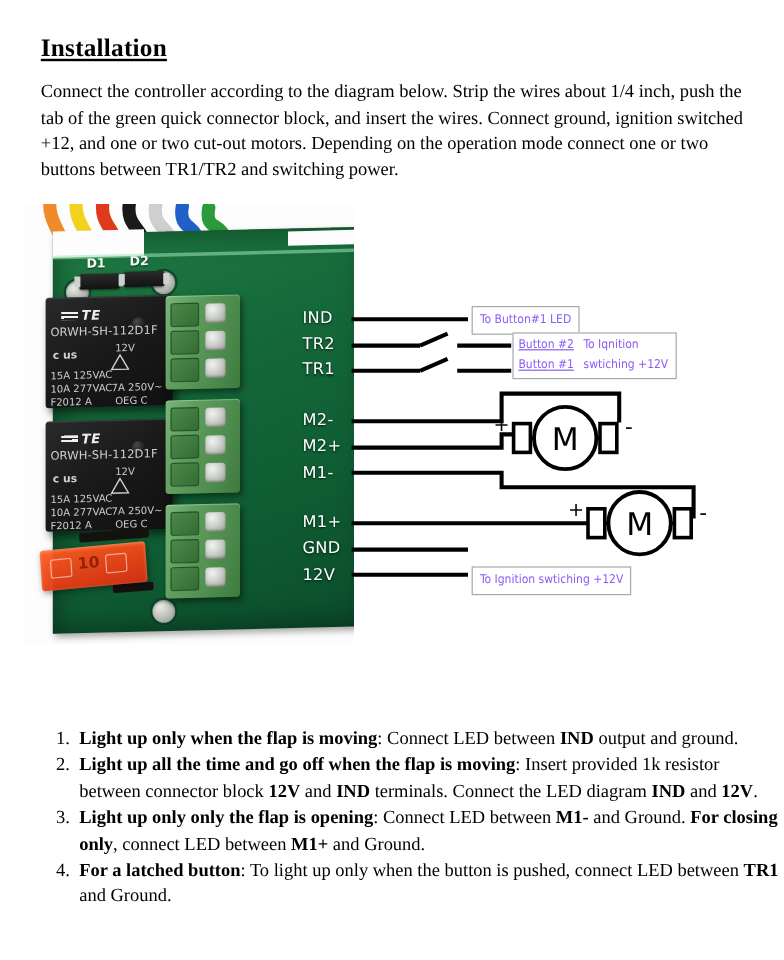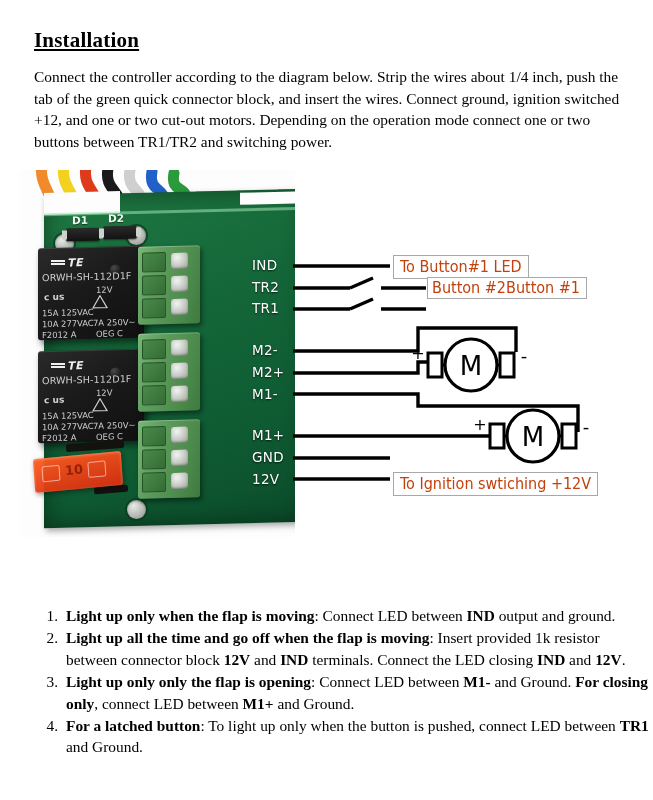--- a/index.html
+++ b/index.html
@@ -323,32 +323,32 @@
     letter-spacing: .3px;
     white-space: nowrap;
   }
 
   
   .callout {
     position: absolute;
     border: 1px solid #a8a8a8;
     background: #ffffff;
     font-family: "DejaVu Sans Condensed", "DejaVu Sans", sans-serif;
-    font-size: 16px;
-    color: #c2410c;
+    font-size: 10px;
+    color: #8b5cf6;
     padding: 2px 6px 3px 6px;
     white-space: nowrap;
     line-height: 17px;
   }
   .callout.two-col {
     display: flex;
     gap: 0px;
     padding: 1px 6px 2px 4px;
   }
-  .callout .colA { display: flex; flex-direction: row; }
+  .callout .colA { display: flex; flex-direction: column; text-decoration: underline; }
   .callout .colB { display: flex; flex-direction: column; justify-content: center; padding-left: 8px; }
 </style>
 </head>
 <body>
 
 <div class="page">
 
   <div class="heading">Installation</div>
 
   <div class="intro">Connect the controller according to the diagram below. Strip the wires about 1/4 inch, push the tab of the green quick connector block, and insert the wires. Connect ground, ignition switched +12, and one or two cut-out motors. Depending on the operation mode connect one or two buttons between TR1/TR2 and switching power.</div>
@@ -513,26 +513,30 @@
     </g>
   </svg>
 
   <div class="callout" style="left:393px; top:255px;">To Button#1 LED</div>
 
   <div class="callout two-col" style="left:427px; top:277px;">
     <div class="colA">
       <span>Button #2</span>
       <span>Button #1</span>
     </div>
+    <div class="colB">
+      <span>To Iqnition</span>
+      <span>swtiching +12V</span>
+    </div>
   </div>
 
 
   <div class="callout" style="left:393px; top:472px;">To Ignition swtiching +12V</div>
 
 
   <ol class="modes">
     <li><b>Light up only when the flap is moving</b><span>: Connect LED between </span><b>IND</b><span> output and ground.</span></li>
-    <li><b>Light up all the time and go off when the flap is moving</b><span>: Insert provided 1k resistor between connector block </span><b>12V</b><span> and </span><b>IND</b><span> terminals. Connect the LED closing </span><b>IND</b><span> and </span><b>12V</b><span>.</span></li>
+    <li><b>Light up all the time and go off when the flap is moving</b><span>: Insert provided 1k resistor between connector block </span><b>12V</b><span> and </span><b>IND</b><span> terminals. Connect the LED diagram </span><b>IND</b><span> and </span><b>12V</b><span>.</span></li>
     <li><b>Light up only only the flap is opening</b><span>: Connect LED between </span><b>M1-</b><span> and Ground. </span><b>For closing only</b><span>, connect LED between </span><b>M1+</b><span> and Ground.</span></li>
     <li><b>For a latched button</b><span>: To light up only when the button is pushed, connect LED between </span><b>TR1</b><span> and Ground.</span></li>
   </ol>
 
 </div>
 
 </body></html>

